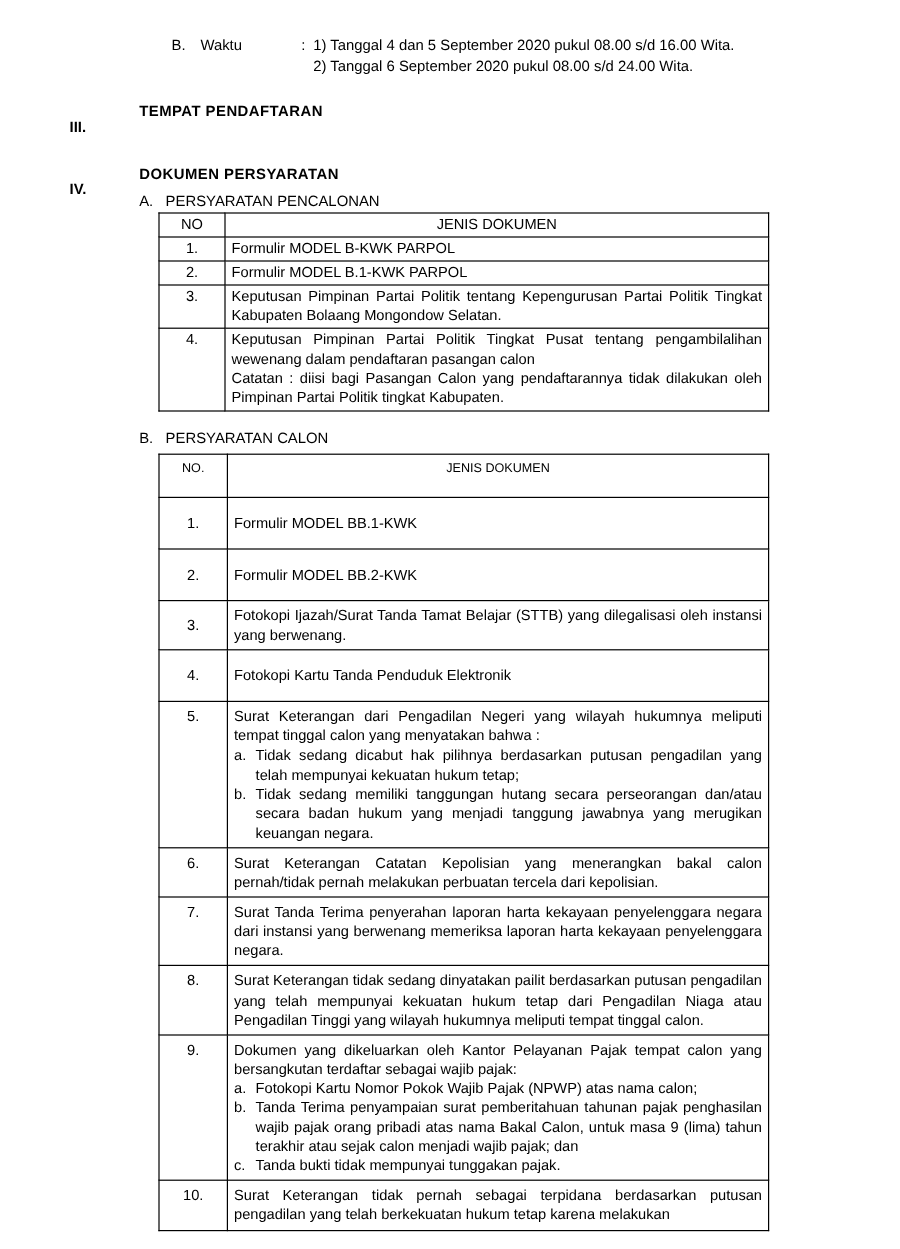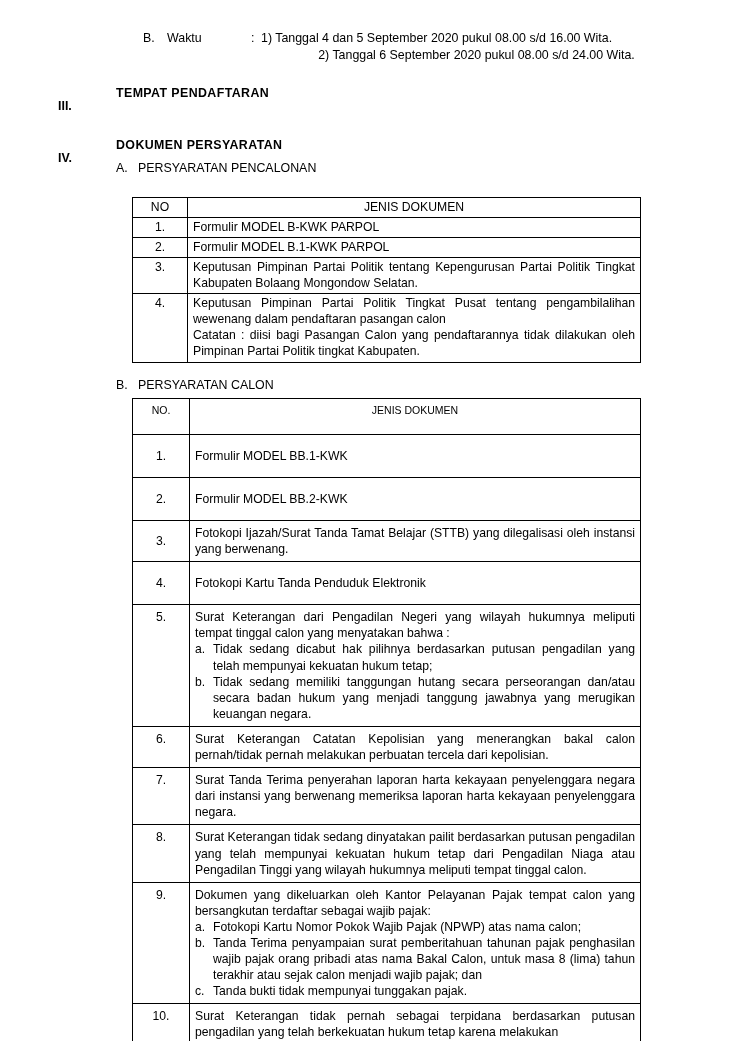--- a/index.html
+++ b/index.html
@@ -42,21 +42,20 @@
   }
   .waktu-colon {
     width: 10px;
     flex: 0 0 10px;
   }
   .waktu-text {
     flex: 1;
   }
   .waktu-line2 {
     margin-left: 118px;
-    text-align: center;
   }
   
   .section {
     display: flex;
     margin-top: 22px;
   }
   .section-num {
     width: 58px;
     flex: 0 0 58px;
     font-weight: bold;
@@ -82,21 +81,21 @@
     width: 22px;
     flex: 0 0 22px;
   }
   
   table {
     border-collapse: collapse;
     width: 100%;
     table-layout: fixed;
   }
   .tbl-wrap-a {
-    margin-top: 20px;
+    margin-top: 0;
     margin-left: 16px;
     width: 509px;
   }
   .tbl-wrap-b {
     margin-top: 5px;
     margin-left: 16px;
     width: 509px;
   }
   table td, table th {
     border: 1px solid #000;
@@ -279,21 +278,21 @@
             <td class="col-no">9.</td>
             <td>
               <div class="just">Dokumen yang dikeluarkan oleh Kantor Pelayanan Pajak tempat calon yang bersangkutan terdaftar sebagai wajib pajak:</div>
               <ul class="sublist">
                 <li>
                   <span class="lt">a.</span>
                   <span class="tx">Fotokopi Kartu Nomor Pokok Wajib Pajak (NPWP) atas nama calon;</span>
                 </li>
                 <li>
                   <span class="lt">b.</span>
-                  <span class="tx">Tanda Terima penyampaian surat pemberitahuan tahunan pajak penghasilan wajib pajak orang pribadi atas nama Bakal Calon, untuk masa 8 (lima) tahun terakhir atau sejak calon menjadi wajib pajak; dan</span>
+                  <span class="tx">Tanda Terima penyampaian surat pemberitahuan tahunan pajak penghasilan wajib pajak orang pribadi atas nama Bakal Calon, untuk masa 9 (lima) tahun terakhir atau sejak calon menjadi wajib pajak; dan</span>
                 </li>
                 <li>
                   <span class="lt">c.</span>
                   <span class="tx">Tanda bukti tidak mempunyai tunggakan pajak.</span>
                 </li>
               </ul>
             </td>
           </tr>
           <tr>
             <td class="col-no">10.</td>

